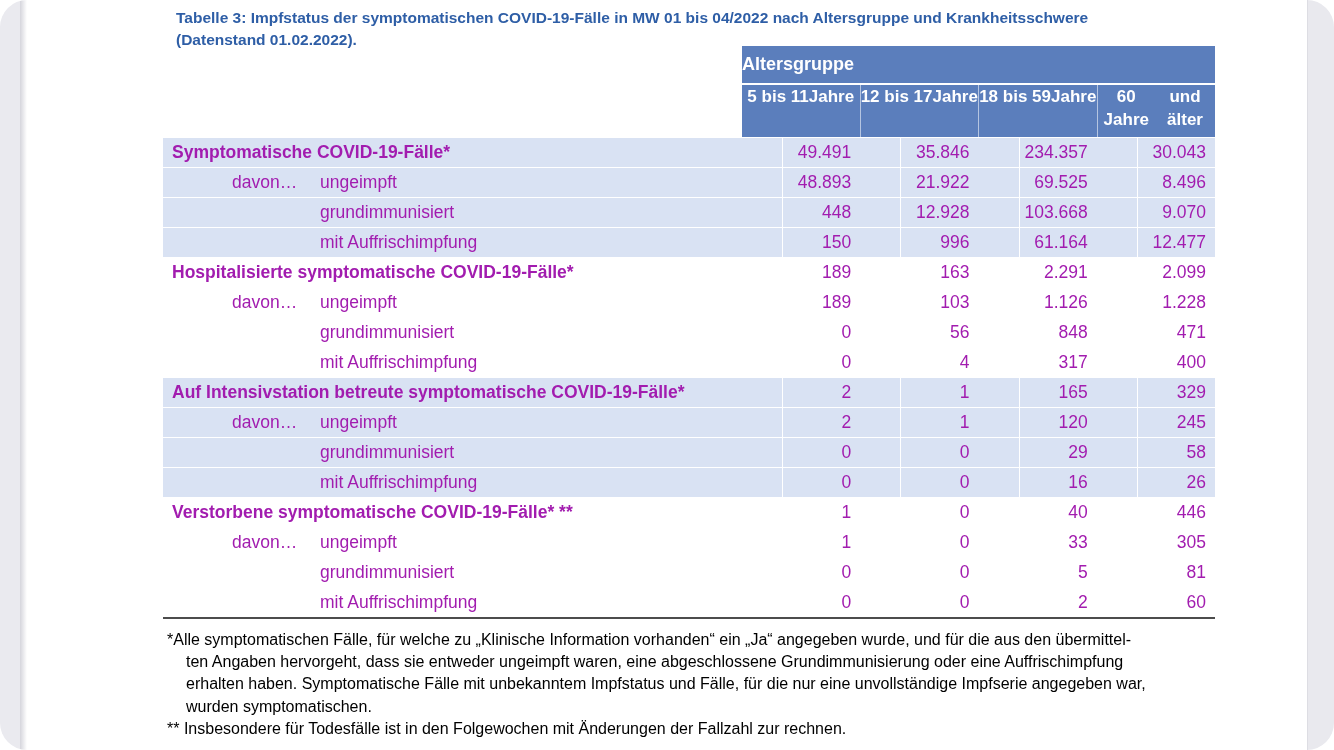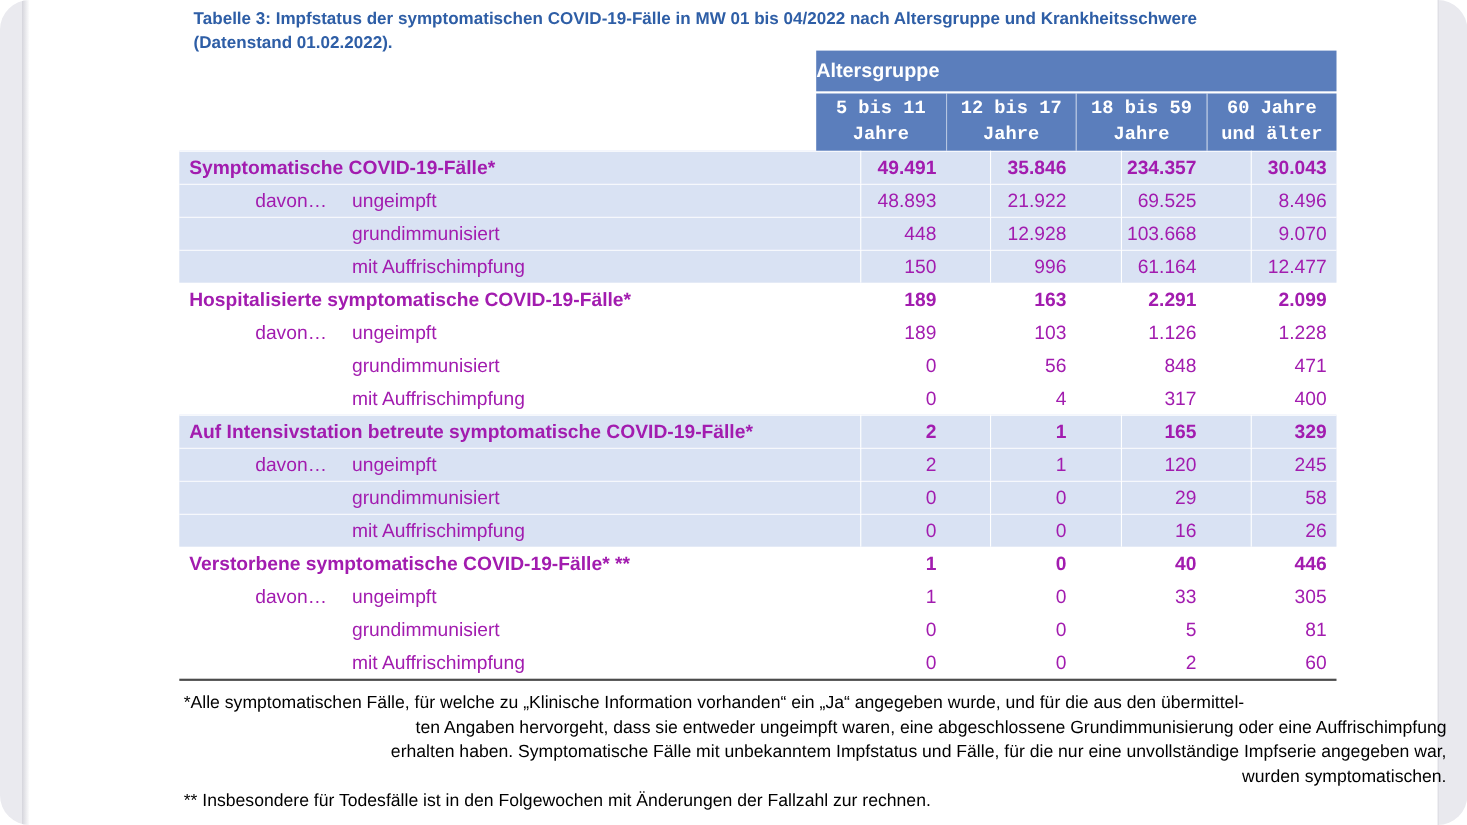--- a/index.html
+++ b/index.html
@@ -13,38 +13,38 @@
   
   .caption{position:absolute;left:176px;top:7px;width:1115px;color:var(--title-color);
            font-weight:700;font-size:15.5px;line-height:22px;}
   
   .tablewrap{position:absolute;left:163px;top:46px;width:1052px;}
   .thead{margin-left:579px;width:473px;}
   .agehdr{height:37px;line-height:37px;margin-bottom:2px;background:var(--header-fill);
           color:var(--header-text);text-align:left;font-weight:700;font-size:18px;}
   .subheads{display:flex;height:52px;}
   .subhead{flex:1 1 0;box-sizing:border-box;background:var(--header-fill);color:var(--header-text);
-           font-weight:700;font-size:17px;text-align:center;display:flex;flex-direction:column;
-           justify-content:center;line-height:23px;font-family:Liberation Mono, monospace;}
+           font-weight:700;font-size:17px;text-align:center;display:flex;flex-direction:row;
+           justify-content:center;line-height:23px;}
   .subhead + .subhead{border-left:1.5px solid rgba(255,255,255,0.55);justify-content:center;}
   .tbody{border-bottom:2.5px solid #4c4c4c;}
   .row{display:flex;height:30px;box-sizing:border-box;font-size:17.5px;color:#a21caf;gap:40px;}
   .row.shaded{background:var(--shaded-row);box-shadow:inset 0 1px 0 #ffffff;}
   .row .lbl{flex:0 0 579px;position:relative;}
   .lbl .main{position:absolute;left:9px;top:0;line-height:30px;font-weight:700;white-space:nowrap;}
   .lbl .prefix{position:absolute;left:69px;top:0;line-height:30px;white-space:nowrap;}
   .lbl .stat{position:absolute;left:157px;top:0;line-height:30px;white-space:nowrap;}
   .row .num{flex:1 1 0;text-align:right;padding-right:9px;line-height:30px;box-sizing:border-box;}
-  .row.grouprow .num{font-weight:700;}
+  .row.grouprow .num{font-weight:400;}
   .row.shaded .num{border-left:1px solid #ffffff;}
   .row:not(.shaded) .num{border-left:1px solid transparent;}
   
   .footnotes{position:absolute;left:167px;top:629px;width:1148px;font-size:16px;
              line-height:22.2px;color:#000000;}
-  .fn.ind{padding-left:19px;text-align:right;}
+  .fn.ind{padding-left:19px;}
 </style>
 </head>
 <body>
 
 <div class="page" style="--title-color: #2e5ea6; --header-fill: #5b7ebc; --header-text: #ffffff; --shaded-row: #d9e2f3;">
   <div class="gutter-left"></div>
   <div class="edge-left"></div>
   <div class="gutter-right"></div>
 
   <div class="caption">

